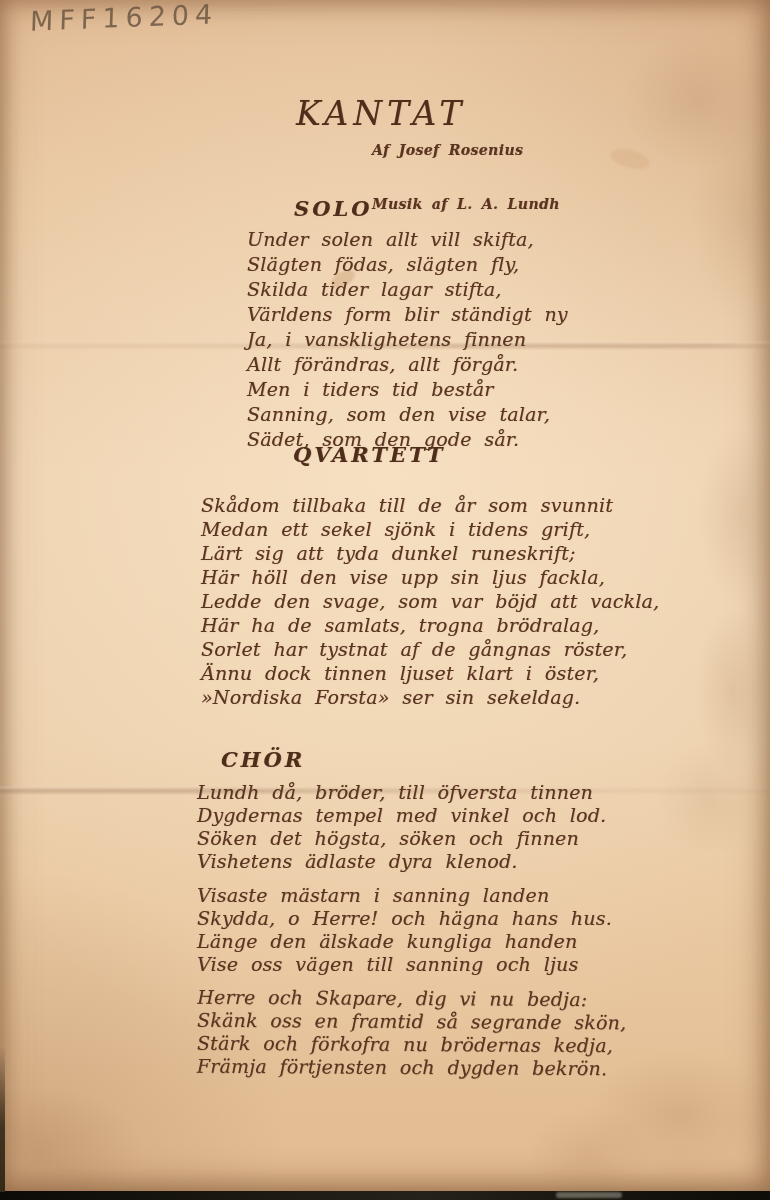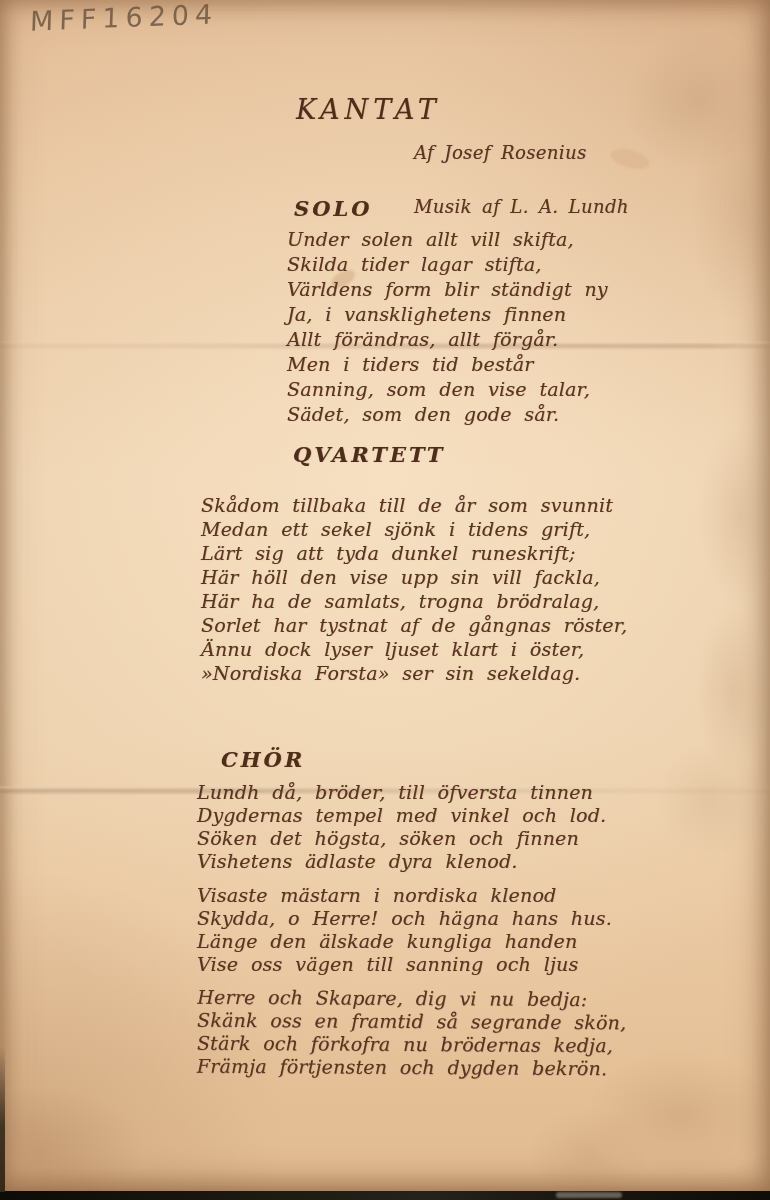--- a/index.html
+++ b/index.html
@@ -65,30 +65,30 @@
     background:linear-gradient(180deg,rgba(38,29,17,0) 0%,rgba(40,31,18,0.8) 55%,#352a18 100%);filter:blur(0.6px);}
   
   .print{position:absolute;font-style:italic;color:#5a3421;
     text-shadow:0.4px 0.4px 0.7px rgba(86,48,26,0.45);}
   .handwriting{
     position:absolute;left:30px;top:2px;
     font-family:"DejaVu Sans","Liberation Sans",sans-serif;
     font-size:27px;letter-spacing:6px;color:rgba(112,90,68,0.88);
     transform:rotate(-2.2deg) skewX(-4deg);
   }
-  .title{left:296px;top:94px;font-size:27px;letter-spacing:5px;color:#4e2d1a;}
-  .byline{left:414px;font-size:18px;font-weight:normal;letter-spacing:0.4px;word-spacing:4px;}
+  .title{left:296px;top:94px;font-size:33px;letter-spacing:5px;color:#4e2d1a;}
+  .byline{left:372px;font-size:14px;font-weight:bold;letter-spacing:0.4px;word-spacing:4px;}
   .byline-1{top:142px;}
   .byline-2{top:168px;margin-top:28px;}
   .section-heading{font-size:21px;letter-spacing:3px;color:#4e2d1a;font-weight:bold;}
   .heading-solo{left:294px;top:196px;}
   .heading-qvartett{left:293px;top:442px;}
   .heading-chor{left:221px;top:747px;}
   .verse{font-size:19px;letter-spacing:0.2px;word-spacing:0.34em;white-space:nowrap;}
-  .verse-solo{left:247px;top:227px;line-height:25px;margin-left:40px;}
+  .verse-solo{left:247px;top:227px;line-height:25px;}
   .verse-qvartett{left:201px;top:493px;line-height:24px;}
   .verse-chor-1{left:197px;top:781px;line-height:23px;}
   .verse-chor-2{left:197px;top:884px;line-height:23px;}
   .verse-chor-3{left:197px;top:987px;line-height:23px;transform:rotate(0.35deg);}
 </style>
 </head>
 <body>
 
 <div class="photo">
 
@@ -106,50 +106,52 @@
   <div class="handwriting">MFF16204</div>
 
   <div class="print title">KANTAT</div>
 
   <div class="print byline byline-1">Af Josef Rosenius</div>
   <div class="print byline byline-2">Musik af L. A. Lundh</div>
 
   <div class="print section-heading heading-solo">SOLO</div>
   <div class="print verse verse-solo">
       <div>Under solen allt vill skifta,</div>
+      <div>Slägten födas, slägten fly,</div>
       <div>Skilda tider lagar stifta,</div>
       <div>Världens form blir ständigt ny</div>
       <div>Ja, i vansklighetens finnen</div>
       <div>Allt förändras, allt förgår.</div>
       <div>Men i tiders tid består</div>
       <div>Sanning, som den vise talar,</div>
       <div>Sädet, som den gode sår.</div>
     </div>
 
   <div class="print section-heading heading-qvartett">QVARTETT</div>
   <div class="print verse verse-qvartett">
       <div>Skådom tillbaka till de år som svunnit</div>
       <div>Medan ett sekel sjönk i tidens grift,</div>
       <div>Lärt sig att tyda dunkel runeskrift;</div>
-      <div>Här höll den vise upp sin vill fackla,</div>
+      <div>Här höll den vise upp sin ljus fackla,</div>
+      <div>Ledde den svage, som var böjd att vackla,</div>
       <div>Här ha de samlats, trogna brödralag,</div>
       <div>Sorlet har tystnat af de gångnas röster,</div>
-      <div>Ännu dock lyser ljuset klart i öster,</div>
+      <div>Ännu dock tinnen ljuset klart i öster,</div>
       <div>»Nordiska Forsta» ser sin sekeldag.</div>
     </div>
 
   <div class="print section-heading heading-chor">CHÖR</div>
   <div class="print verse verse-chor-1">
       <div>Lundh då, bröder, till öfversta tinnen</div>
       <div>Dygdernas tempel med vinkel och lod.</div>
       <div>Söken det högsta, söken och finnen</div>
       <div>Vishetens ädlaste dyra klenod.</div>
     </div>
   <div class="print verse verse-chor-2">
-      <div>Visaste mästarn i nordiska klenod</div>
+      <div>Visaste mästarn i sanning landen</div>
       <div>Skydda, o Herre! och hägna hans hus.</div>
       <div>Länge den älskade kungliga handen</div>
       <div>Vise oss vägen till sanning och ljus</div>
     </div>
   <div class="print verse verse-chor-3">
       <div>Herre och Skapare, dig vi nu bedja:</div>
       <div>Skänk oss en framtid så segrande skön,</div>
       <div>Stärk och förkofra nu brödernas kedja,</div>
       <div>Främja förtjensten och dygden bekrön.</div>
     </div>

